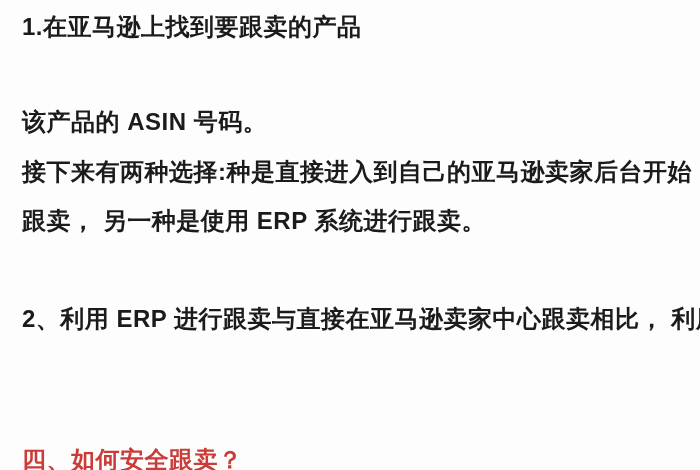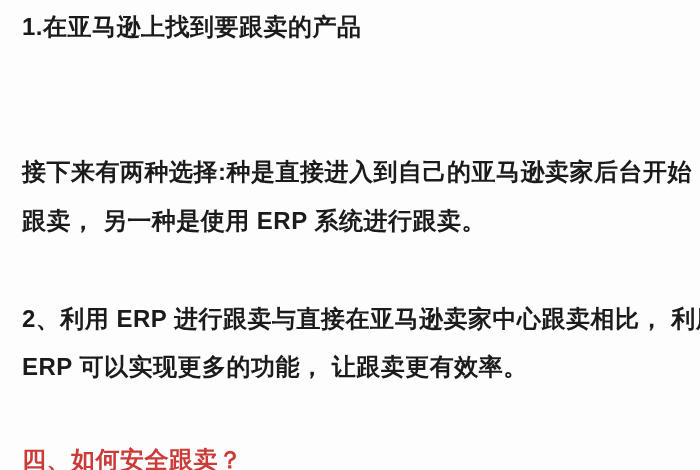--- a/index.html
+++ b/index.html
@@ -33,18 +33,18 @@
   }
   .text-line.accent {
     color: var(--accent-color, #cb3b38);
   }
 </style>
 </head>
 <body>
 
 <div class="page">
   <div class="text-line" style="top:14px">1.在亚马逊上找到要跟卖的产品</div>
+  <div class="text-line" style="top:109px">该产品的 ASIN 号码。</div>
   <div class="text-line" style="top:208px">跟卖， 另一种是使用 ERP 系统进行跟卖。</div>
   <div class="text-line" style="top:159px">接下来有两种选择:种是直接进入到自己的亚马逊卖家后台开始</div>
   <div class="text-line" style="top:306px">2、利用 ERP 进行跟卖与直接在亚马逊卖家中心跟卖相比， 利用</div>
-  <div class="text-line" style="top:354px">ERP 可以实现更多的功能， 让跟卖更有效率。</div>
   <div class="text-line accent" style="top:447px">四、如何安全跟卖？</div>
 </div>
 
 </body></html>

